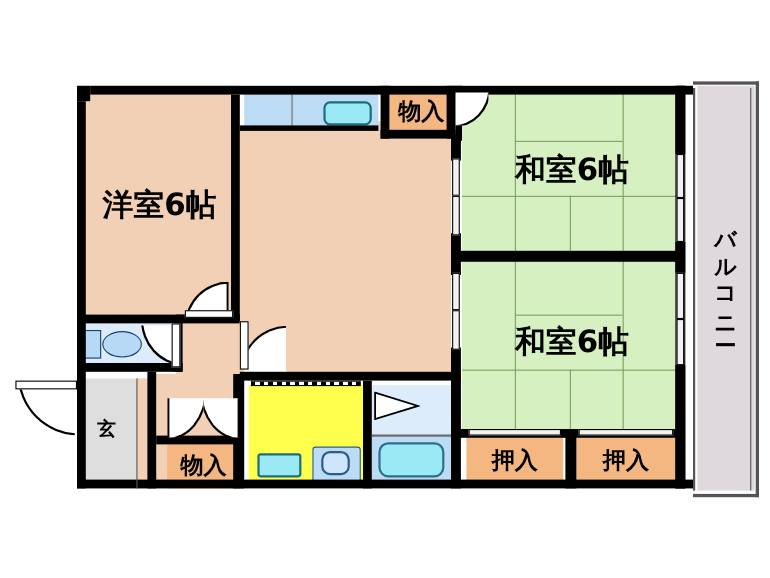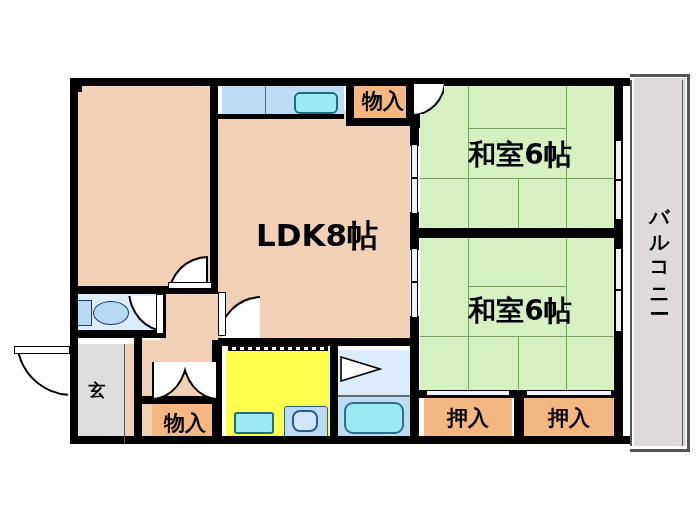--- a/index.html
+++ b/index.html
@@ -208,22 +208,22 @@
   <div class="abs" style="left:185px;top:362px;width:33px;height:36px;overflow:hidden;">
     <div style="position:absolute;left:-3px;top:-6px;width:36px;height:44px;border:2px solid #000;border-radius:0 0 0 100%;background:#fff;box-sizing:border-box;"></div>
   </div>
 
   <div class="abs" style="left:414px;top:84px;width:30px;height:30px;overflow:hidden;">
     <div style="position:absolute;left:-2px;top:-4px;width:34px;height:36px;border:2px solid #000;border-radius:0 0 100% 0;background:#fff;box-sizing:border-box;"></div>
   </div>
 
   <div class="abs" style="left:222px;top:296px;width:0;height:0;"></div>
 
-
-  <div class="lbl lbl-ldk" style="left:230px;top:216px;width:174px;height:38px;">LDK8帖</div>
+  <div class="lbl lbl-room" style="left:80px;top:168px;width:130px;height:36px;">洋室6帖</div>
+
 
   <div class="lbl lbl-room" style="left:432px;top:136px;width:176px;height:38px;">和室6帖</div>
 
   <div class="lbl lbl-room" style="left:432px;top:292px;width:176px;height:38px;">和室6帖</div>
 
   <div class="lbl lbl-small" style="left:352px;top:84px;width:62px;height:34px;">物入</div>
 
   <div class="lbl lbl-small" style="left:152px;top:406px;width:66px;height:34px;">物入</div>
 
   <div class="lbl lbl-small" style="left:424px;top:400px;width:88px;height:36px;">押入</div>

